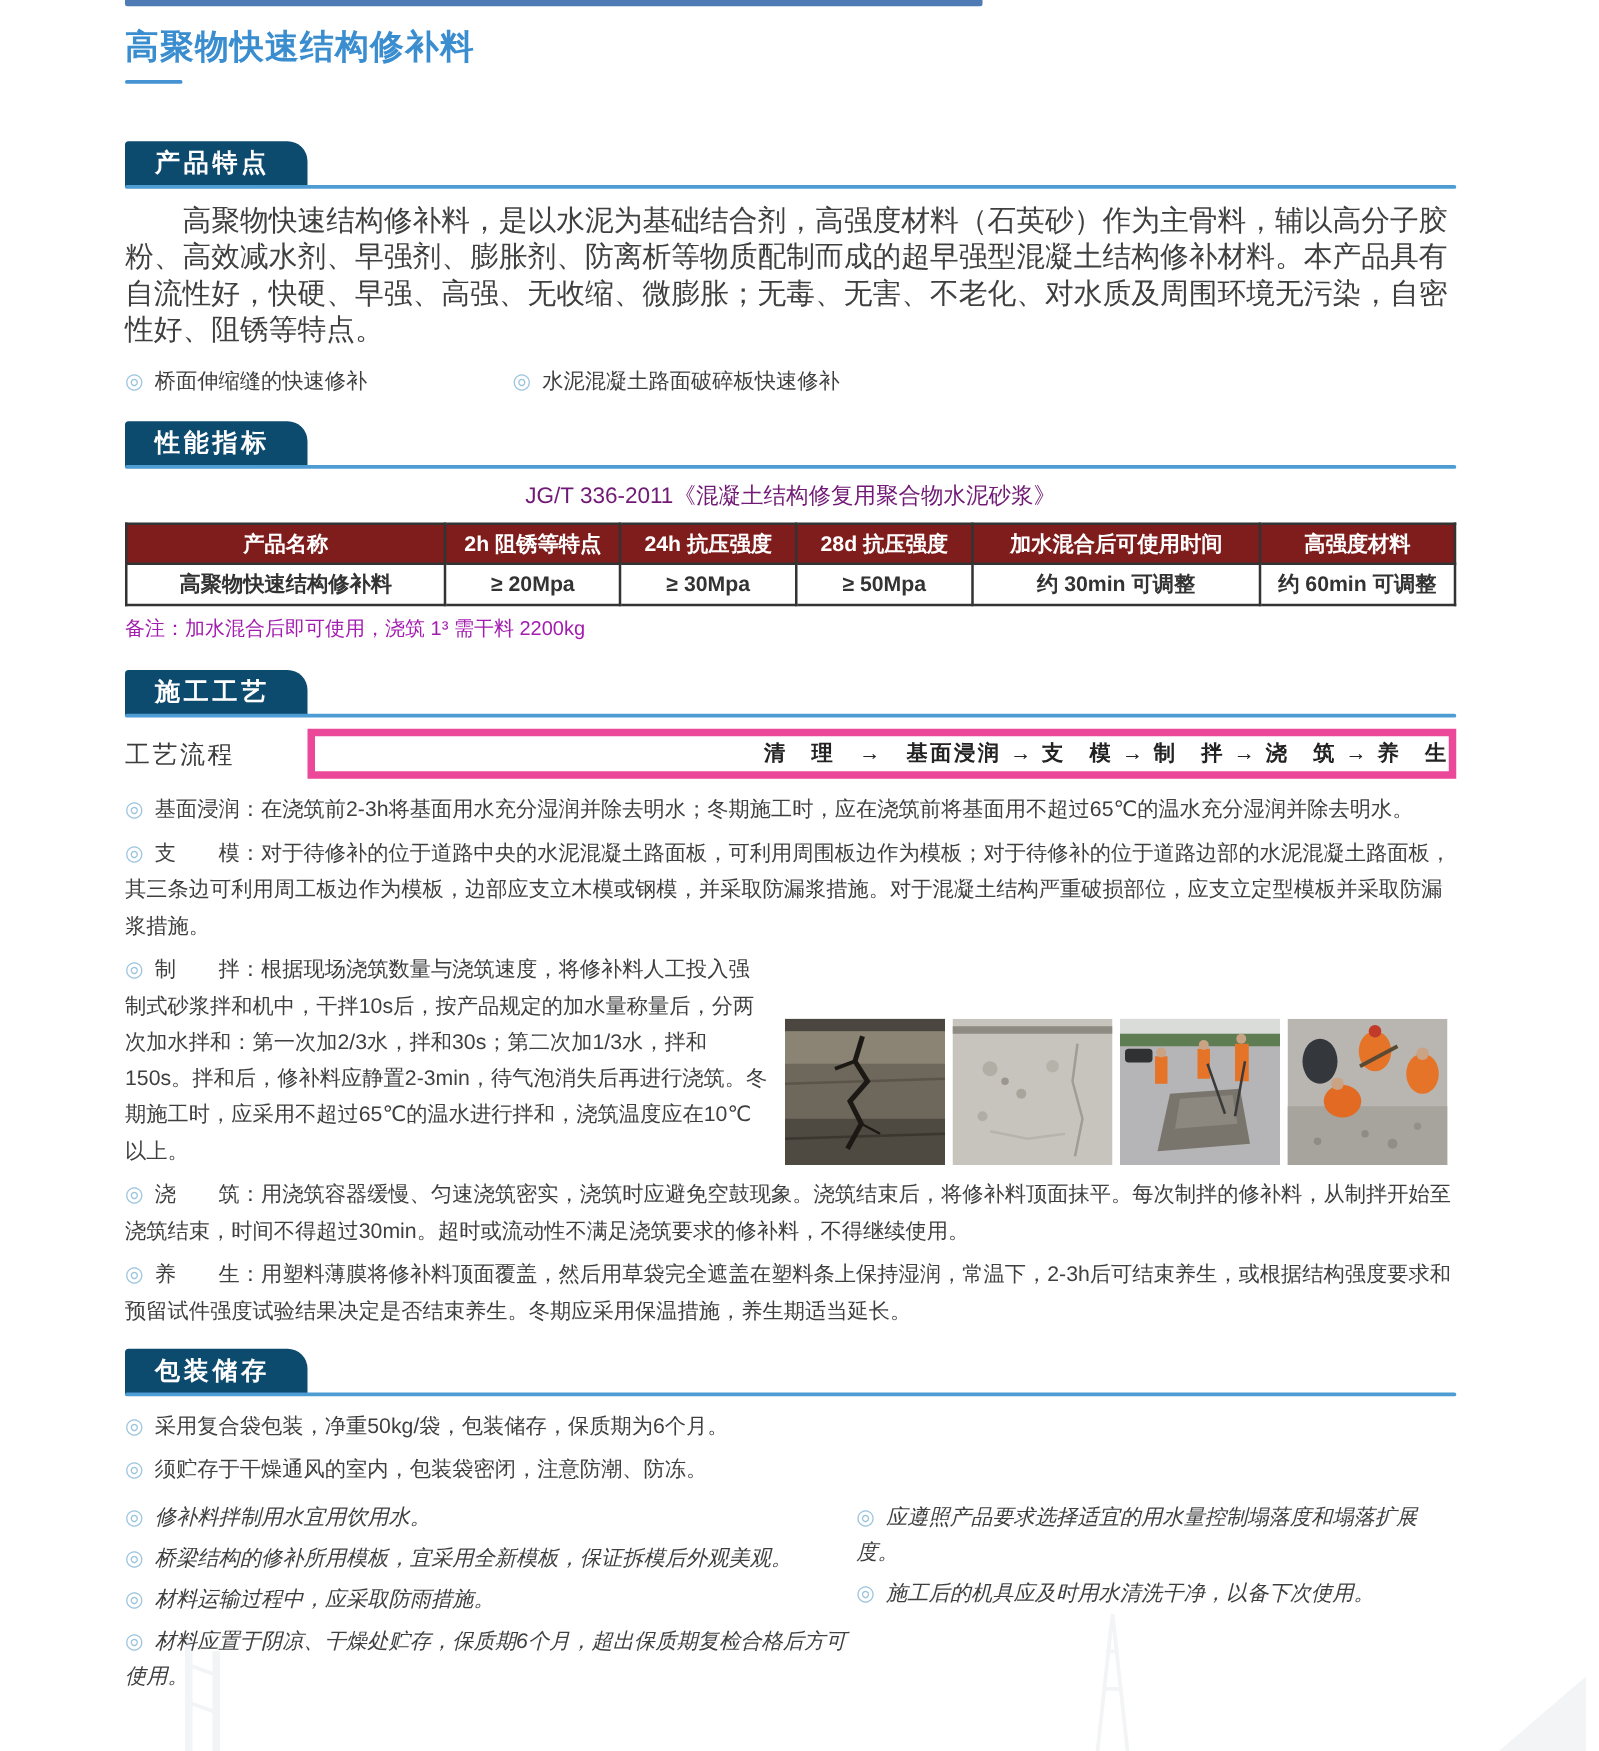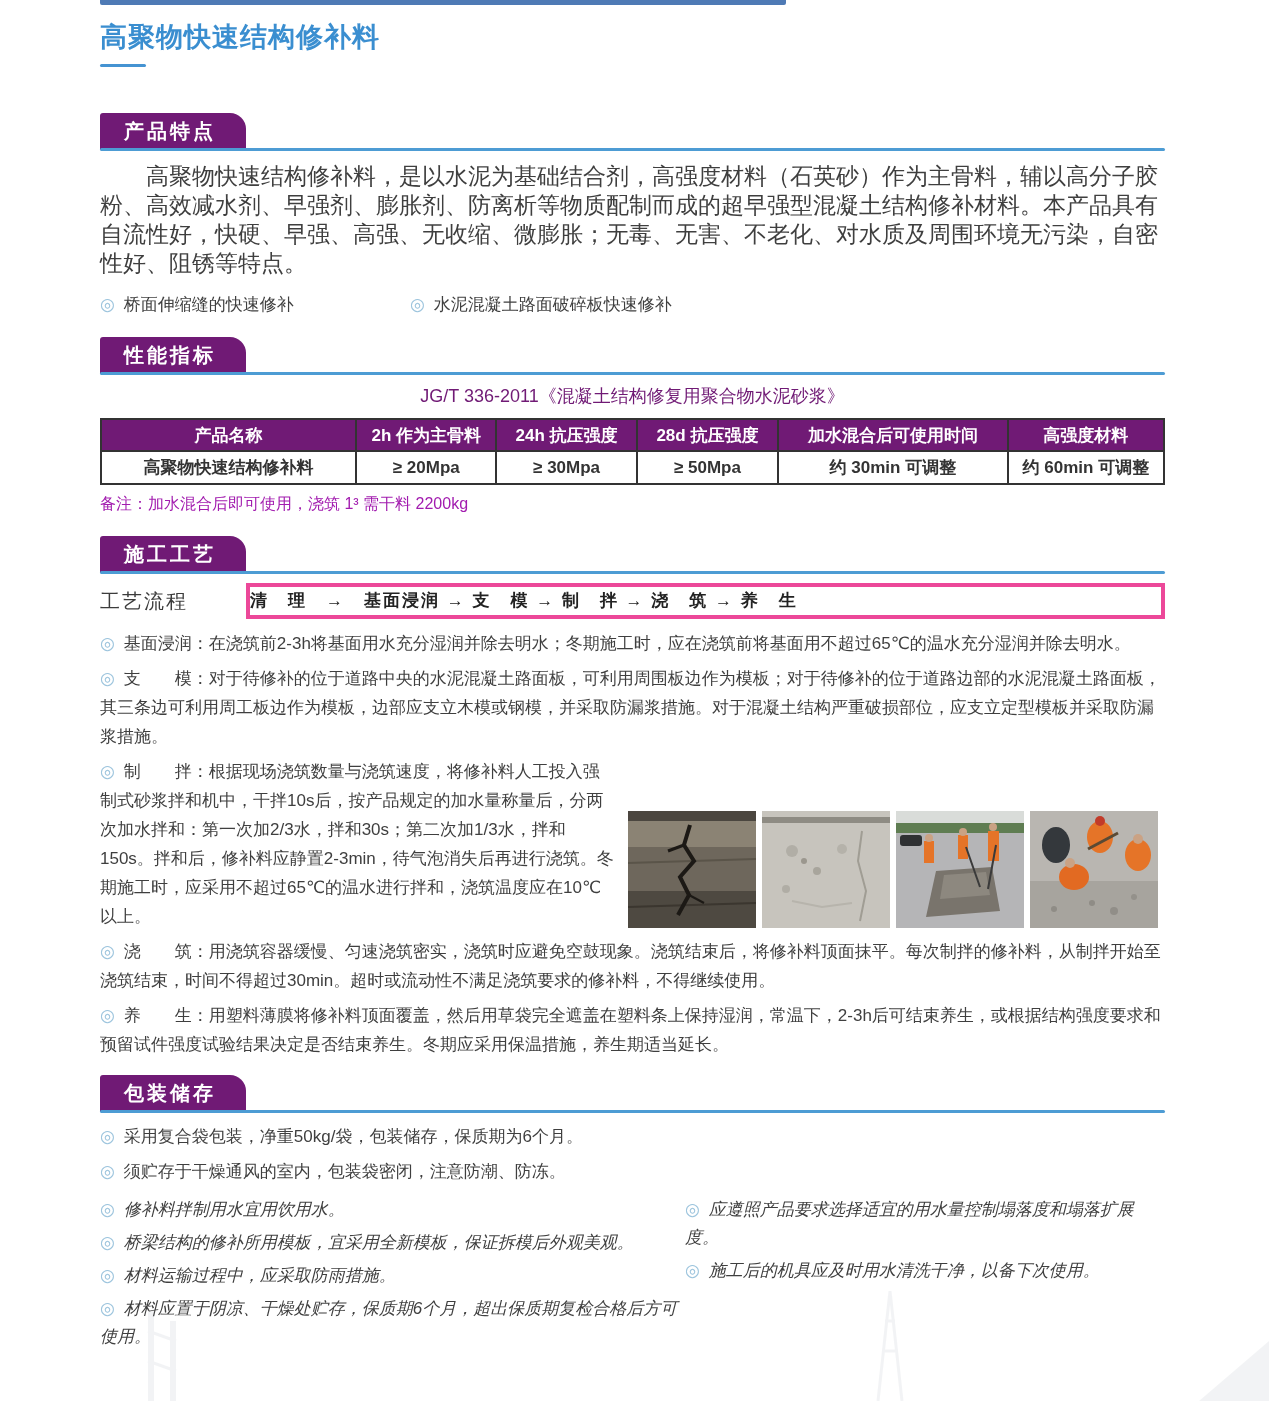--- a/index.html
+++ b/index.html
@@ -8,47 +8,47 @@
     font-family:"Liberation Sans","DejaVu Sans",sans-serif;color:#3e3e3e;
   }
   .page{padding:12px 114px 0 100px;position:relative;}
   .top-line{position:absolute;top:0;left:100px;width:686px;height:5px;background:#2f63a8;opacity:.85;border-radius:0 0 2px 2px;}
   h1.title{font-size:27px;line-height:34px;color:#3a8ed0;font-weight:bold;margin:8px 0 0;letter-spacing:1px;}
   .title-underline{width:46px;height:3px;background:#4593d2;margin-top:10px;border-radius:2px;}
 
   .sec-head{position:relative;height:37px;clear:both;}
   .sec-head .tab{
     position:absolute;left:0;bottom:0;height:37px;line-height:37px;
-    background:#701a75;color:#fff;font-size:20px;font-weight:bold;letter-spacing:3px;
+    background:#0c4a6e;color:#fff;font-size:20px;font-weight:bold;letter-spacing:3px;
     padding:0 30px 0 24px;border-radius:3px 16px 0 0;
   }
   .sec-head .rule{position:absolute;left:0;right:0;bottom:-1px;height:3px;background:#4d9cd4;border-radius:2px;}
 
   .mt46{margin-top:46px}.mt26{margin-top:26px}.mt22{margin-top:22px}
   .mt18{margin-top:18px}.mt16{margin-top:16px}
 
   .body-para{font-size:23px;line-height:29px;margin:12px 0 0;color:#3f3f3f;}
   .indent{text-indent:2em;}
   .bi{color:#9cc4dd;margin-right:9px;font-size:17px;}
 
   .bullet-row{display:flex;margin-top:12px;}
   .bullet-row .bullet:first-child{width:310px;}
   .bullet{font-size:17px;line-height:29px;color:#3f3f3f;}
   .bullet-line{font-size:17px;line-height:29px;color:#3f3f3f;margin-top:10px;}
   .bullet-line.tight{margin-top:6px;}
 
   .perf-caption{text-align:center;font-size:18px;line-height:24px;margin-top:10px;color:#701a75;}
   table.perf{width:100%;border-collapse:collapse;margin-top:10px;}
-  table.perf th{background:#701a75;color:#fff;font-size:17px;font-weight:bold;height:30px;border:2px solid #333;padding:0 2px;}
+  table.perf th{background:#7f1d1d;color:#fff;font-size:17px;font-weight:bold;height:30px;border:2px solid #333;padding:0 2px;}
   table.perf td{font-size:17px;font-weight:bold;color:#333;text-align:center;height:31px;border:2px solid #333;padding:0 2px;}
   .perf-note{font-size:16px;line-height:21px;margin-top:8px;color:#a21caf;}
 
   .flow-row{display:flex;align-items:center;margin-top:10px;}
   .flow-label{font-size:20px;color:#3c3c3c;width:146px;letter-spacing:2px;flex:0 0 auto;}
-  .flow-box{flex:1;border:4px solid #ec4899;text-align:left;font-weight:bold;font-size:17px;line-height:28px;letter-spacing:2px;color:#222;}
+  .flow-box{flex:1;border:6px solid #ec4899;text-align:right;font-weight:bold;font-size:17px;line-height:28px;letter-spacing:2px;color:#222;}
 
   .cons-para{font-size:17px;line-height:29px;margin:6px 0 0;color:#3f3f3f;}
   .photos{float:right;width:537px;margin:60px 0 8px 14px;display:flex;gap:6px;}
   .photo{width:128px;height:117px;flex:0 0 auto;}
   .photo svg{display:block;width:128px;height:117px;}
 
   .notes-grid{display:flex;margin-top:10px;align-items:flex-start;}
   .notes-col-left{width:585px;flex:0 0 auto;}
   .notes-col-right{flex:1;}
   .notes-grid .bullet-line{line-height:28px;margin-top:5px;font-style:italic;}
@@ -91,21 +91,21 @@
       <col style="width:24%">
         <col style="width:13.2%">
         <col style="width:13.2%">
       <col style="width:13.3%">
         <col style="width:21.6%">
         <col style="width:14.7%">
     </colgroup>
     <thead>
       <tr>
         <th>产品名称</th>
-        <th>2h 作为主骨料</th>
+        <th>2h 阻锈等特点</th>
         <th>24h 抗压强度</th>
         <th>28d 抗压强度</th>
         <th>加水混合后可使用时间</th>
         <th>高强度材料</th>
       </tr>
     </thead>
     <tbody>
       <tr>
         <td>高聚物快速结构修补料</td>
         <td>≥ 20Mpa</td>

